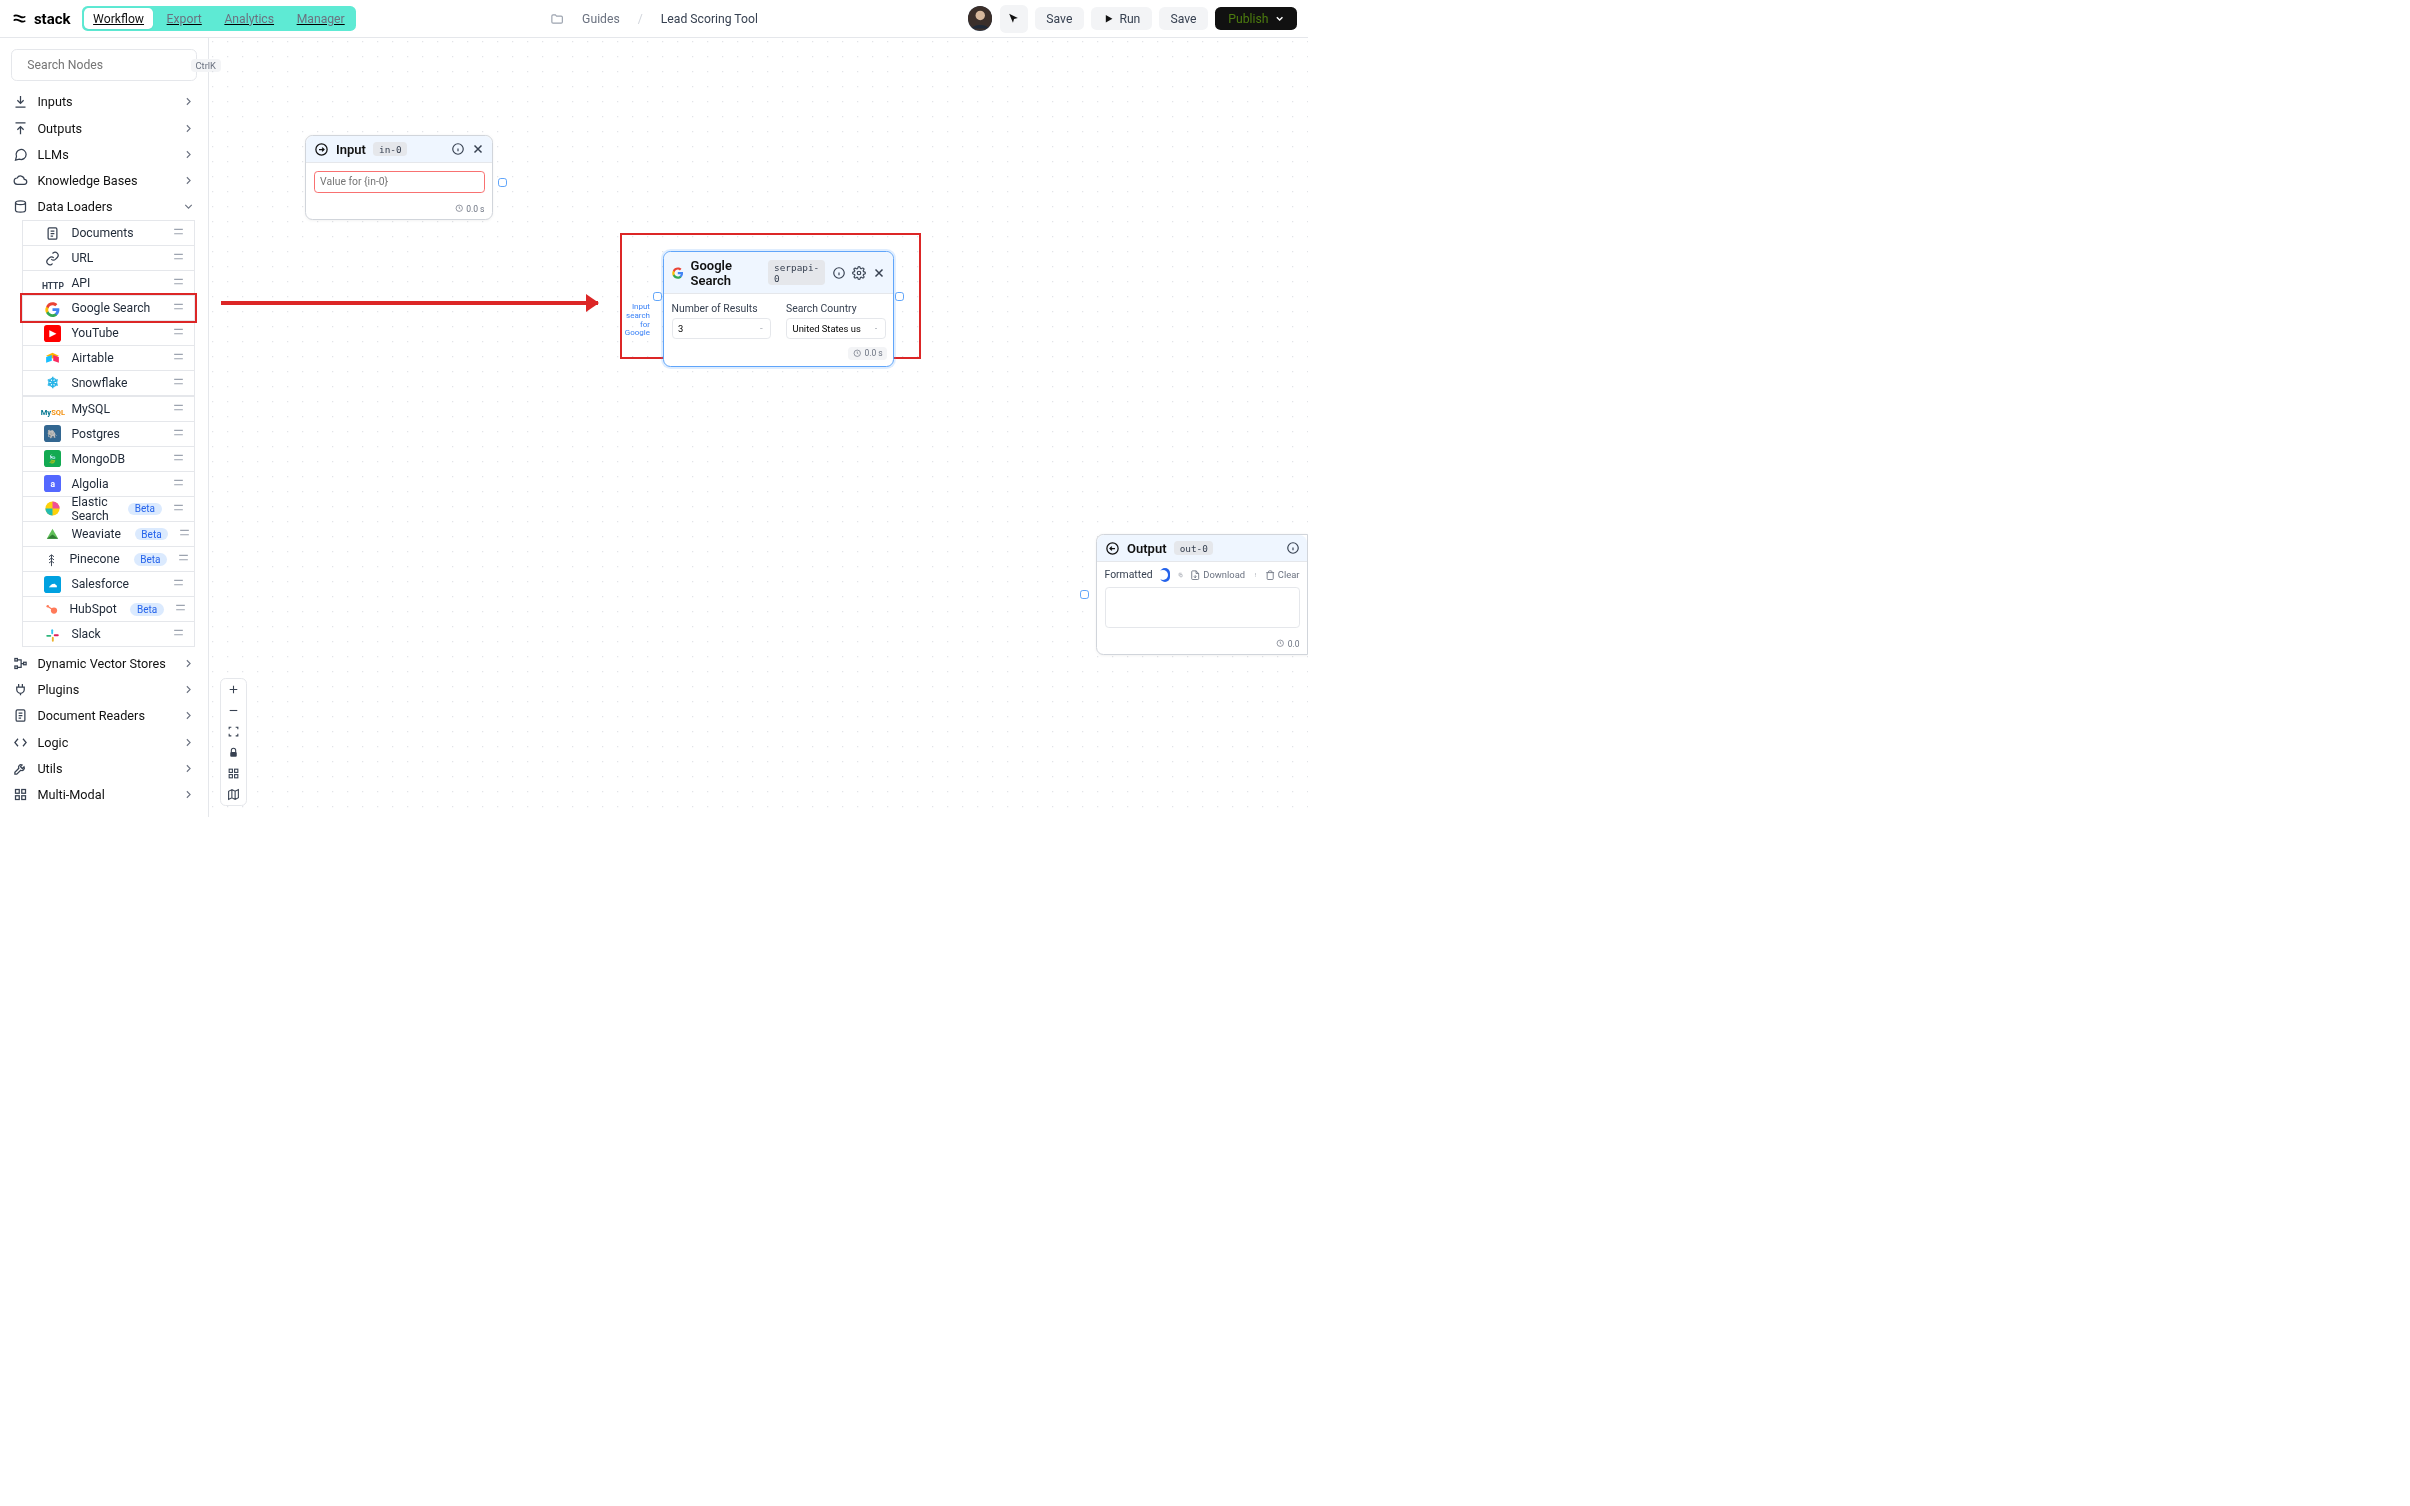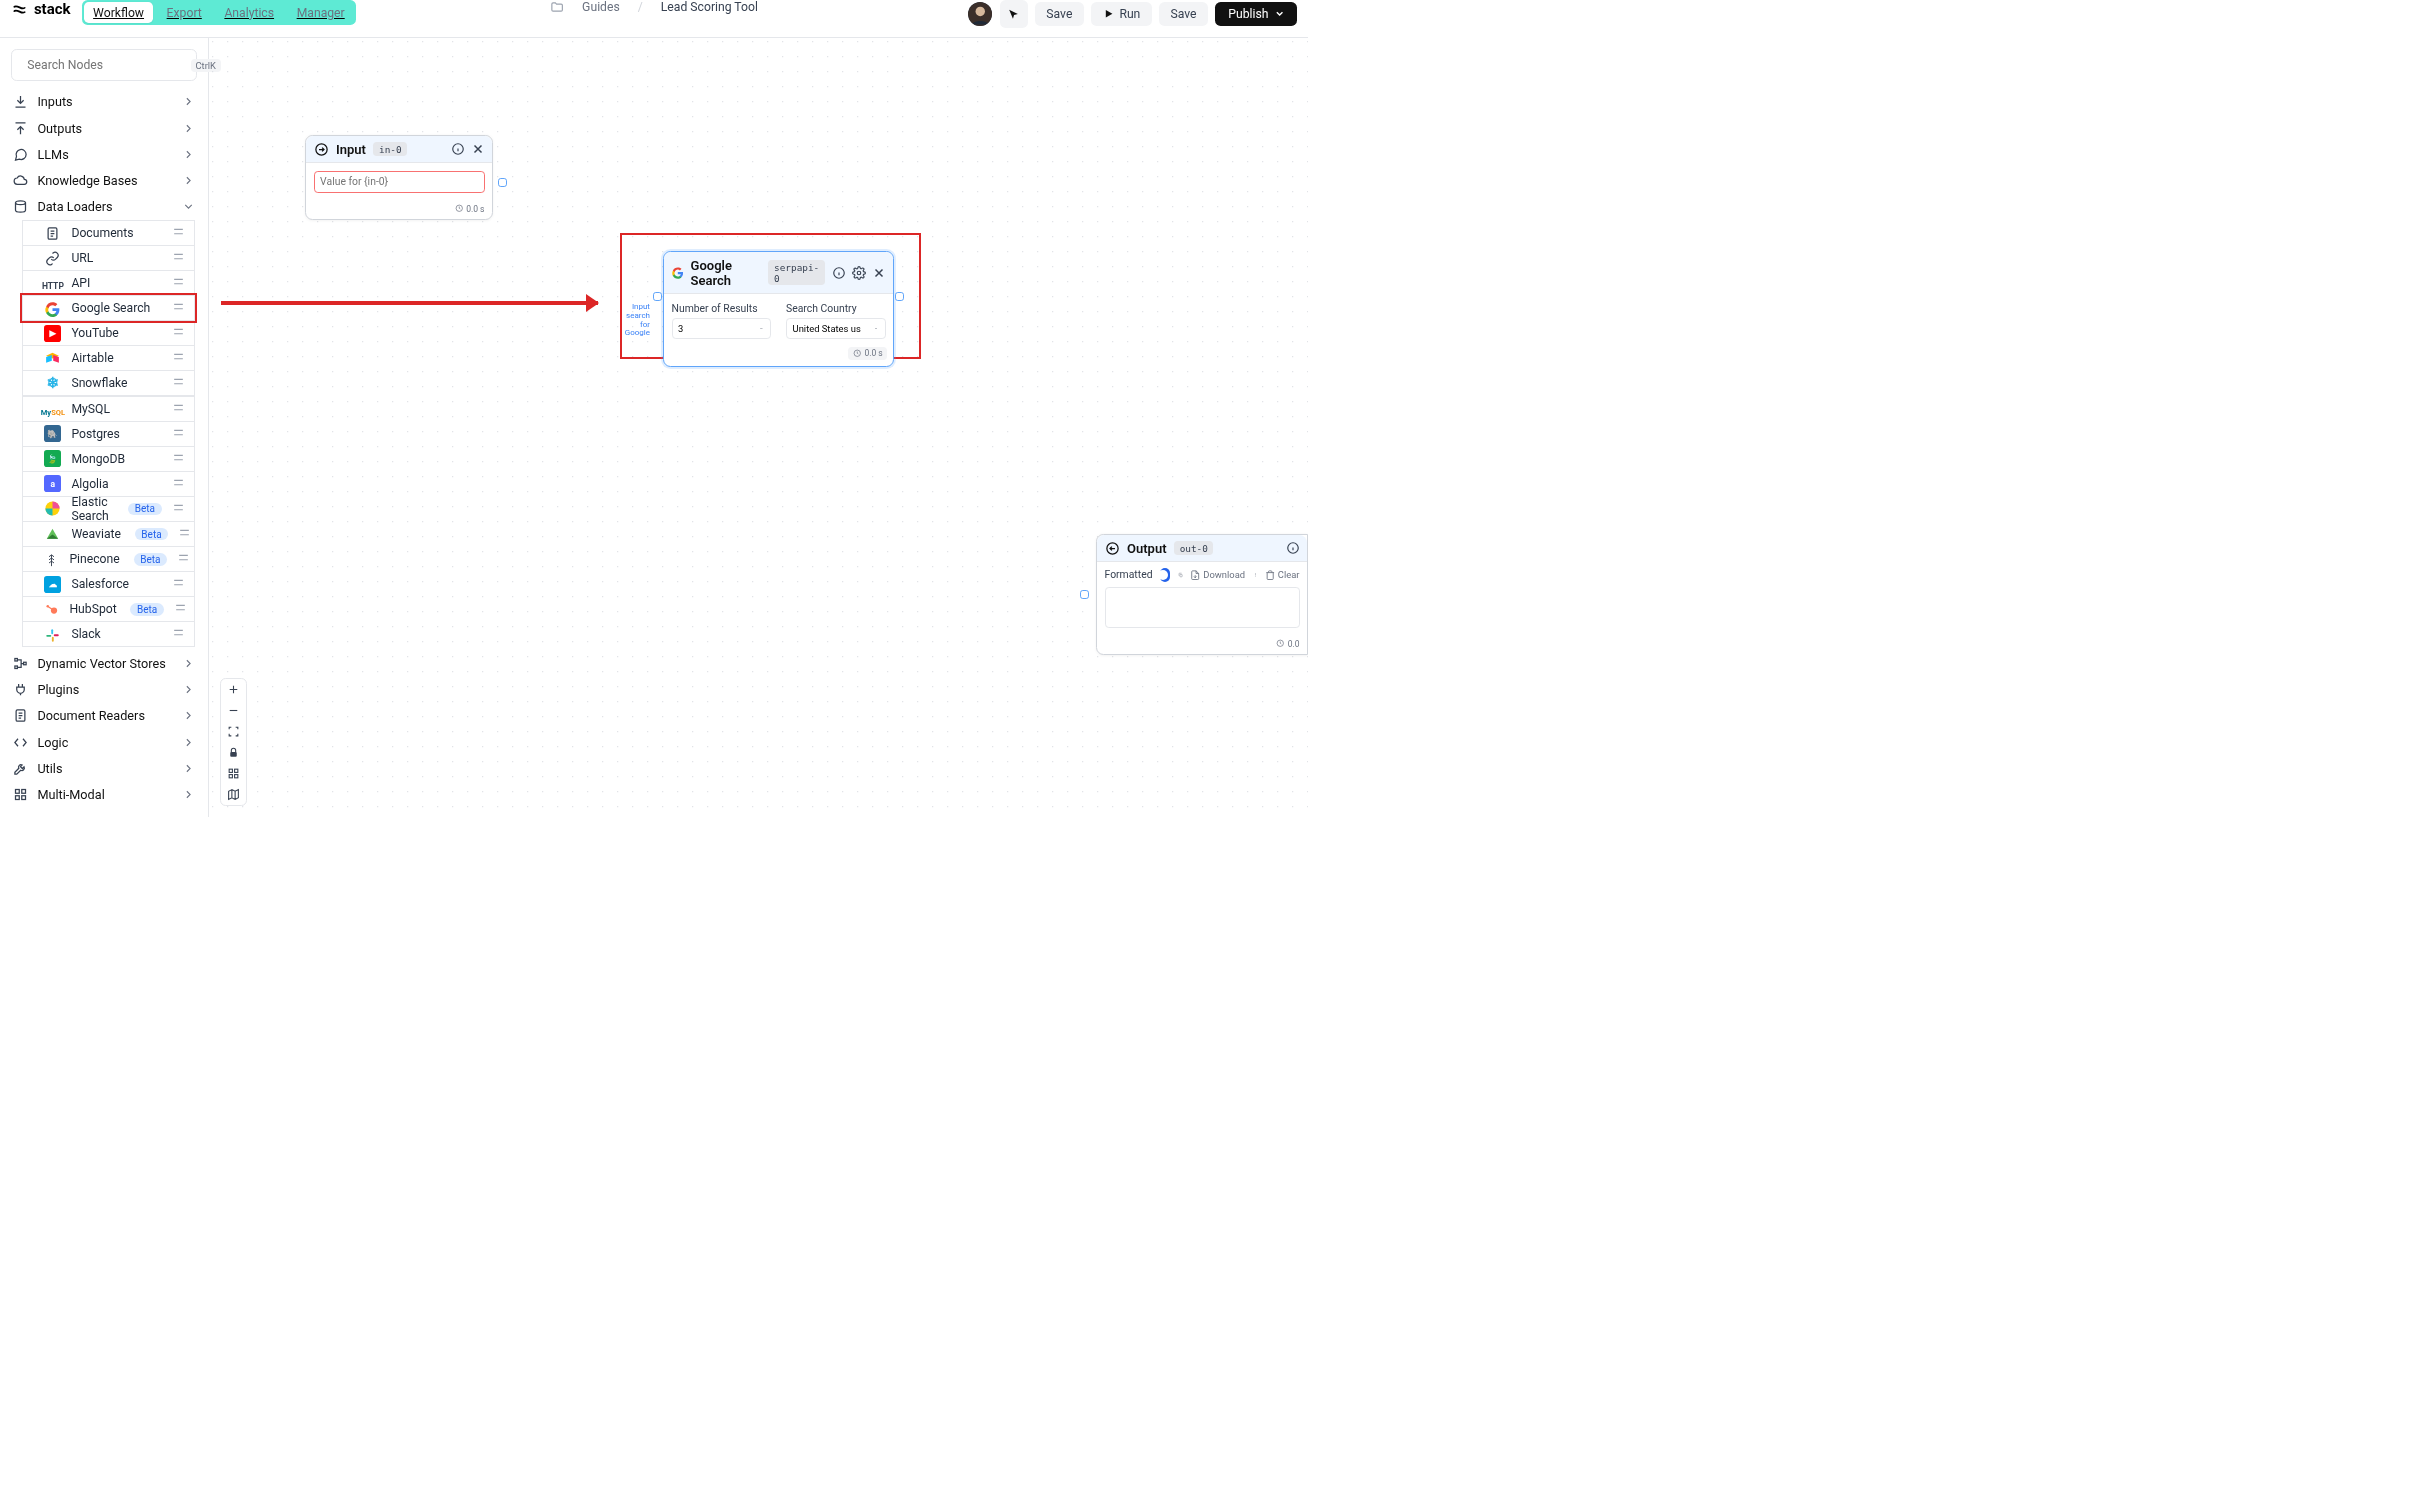--- a/index.html
+++ b/index.html
@@ -1,33 +1,33 @@
 <!DOCTYPE html>
 <html style="font-size:15px"><head>
 <meta charset="utf-8">
 <style>
 * { box-sizing: border-box; margin: 0; padding: 0; font-family: -apple-system, BlinkMacSystemFont, "Segoe UI", Roboto, sans-serif; }
 body { width: 1308px; height: 817px; background: #fff; overflow: hidden; position: relative; }
 
 
-.topbar { height: 38px; border-bottom: 0.9px solid #e5e7eb; display: flex; align-items: flex-start; padding: 0 11.3px; gap: 11.3px; }
+.topbar { height: 38px; border-bottom: 0.9px solid #e5e7eb; display: flex; align-items: center; padding: 0 11.3px; gap: 11.3px; }
 .logo { display: flex; align-items: center; gap: 5.6px; font-weight: 700; font-size: 15px; }
 .logo svg { width: 17px; height: 17px; }
 .nav-tabs { display: flex; gap: 3.8px; background: #5eead4; border-radius: 5.6px; padding: 1.9px; text-decoration: underline; }
 .nav-tab { padding: 3.8px 9.4px; font-size: 12.2px; color: #6b7280; border-radius: 4.7px; cursor: pointer; }
 .nav-tab.active { background: #fff; color: #111; box-shadow: 0 0.9px 1.9px rgba(0,0,0,0.05); }
 .breadcrumb { position: absolute; left: 50%; transform: translateX(-50%); display: flex; align-items: center; gap: 18px; font-size: 12.2px; color: #6b7280; }
 .breadcrumb .sep { color: #d1d5db; }
 .breadcrumb .current { color: #374151; }
 .top-right { margin-left: auto; display: flex; align-items: center; gap: 7.5px; }
 .avatar { width: 24.5px; height: 24.5px; border-radius: 50%; background: #374151; display: flex; align-items: center; justify-content: center; overflow: hidden; }
 .avatar svg { width: 24.5px; height: 24.5px; }
 .cursor-btn { width: 28px; height: 28px; border-radius: 5.6px; background: #f3f4f6; display: flex; align-items: center; justify-content: center; cursor: pointer; }
 .btn { padding: 4.7px 11.3px; border-radius: 5.6px; font-size: 12.2px; background: #f3f4f6; color: #374151; cursor: pointer; display: flex; align-items: center; gap: 5.6px; border: none; }
-.btn.black { background: #111; color: #ffffff; padding-left: 13px; }
+.btn.black { background: #111; color: #4d7c0f; padding-left: 13px; }
 .btn svg { width: 11.3px; height: 11.3px; }
 
 
 .sidebar { position: absolute; top: 38px; left: 0; width: 209px; bottom: 0; border-right: 0.9px solid #e5e7eb; background: #fff; display: flex; flex-direction: column; padding: 11.3px 0 0 0; }
 .search-box { margin: 0 11.3px 7.5px 11.3px; border: 0.9px solid #e5e7eb; border-radius: 5.6px; height: 32px; display: flex; align-items: center; padding: 0 7.5px; gap: 7.5px; }
 .search-box input { border: none; outline: none; flex: 1; font-size: 12.2px; }
 .search-box .kbd { background: #f3f4f6; border-radius: 3.8px; padding: 0.9px 4.7px; font-size: 9.4px; color: #6b7280; }
 .sb-group { display: flex; align-items: center; gap: 9.4px; padding: 5.6px 13px; font-size: 12.7px; color: #111; cursor: pointer; }
 .sb-group .chev { margin-left: auto; color: #6b7280; }
 .sb-group svg.ico { width: 15px; height: 15px; color: #374151; }

